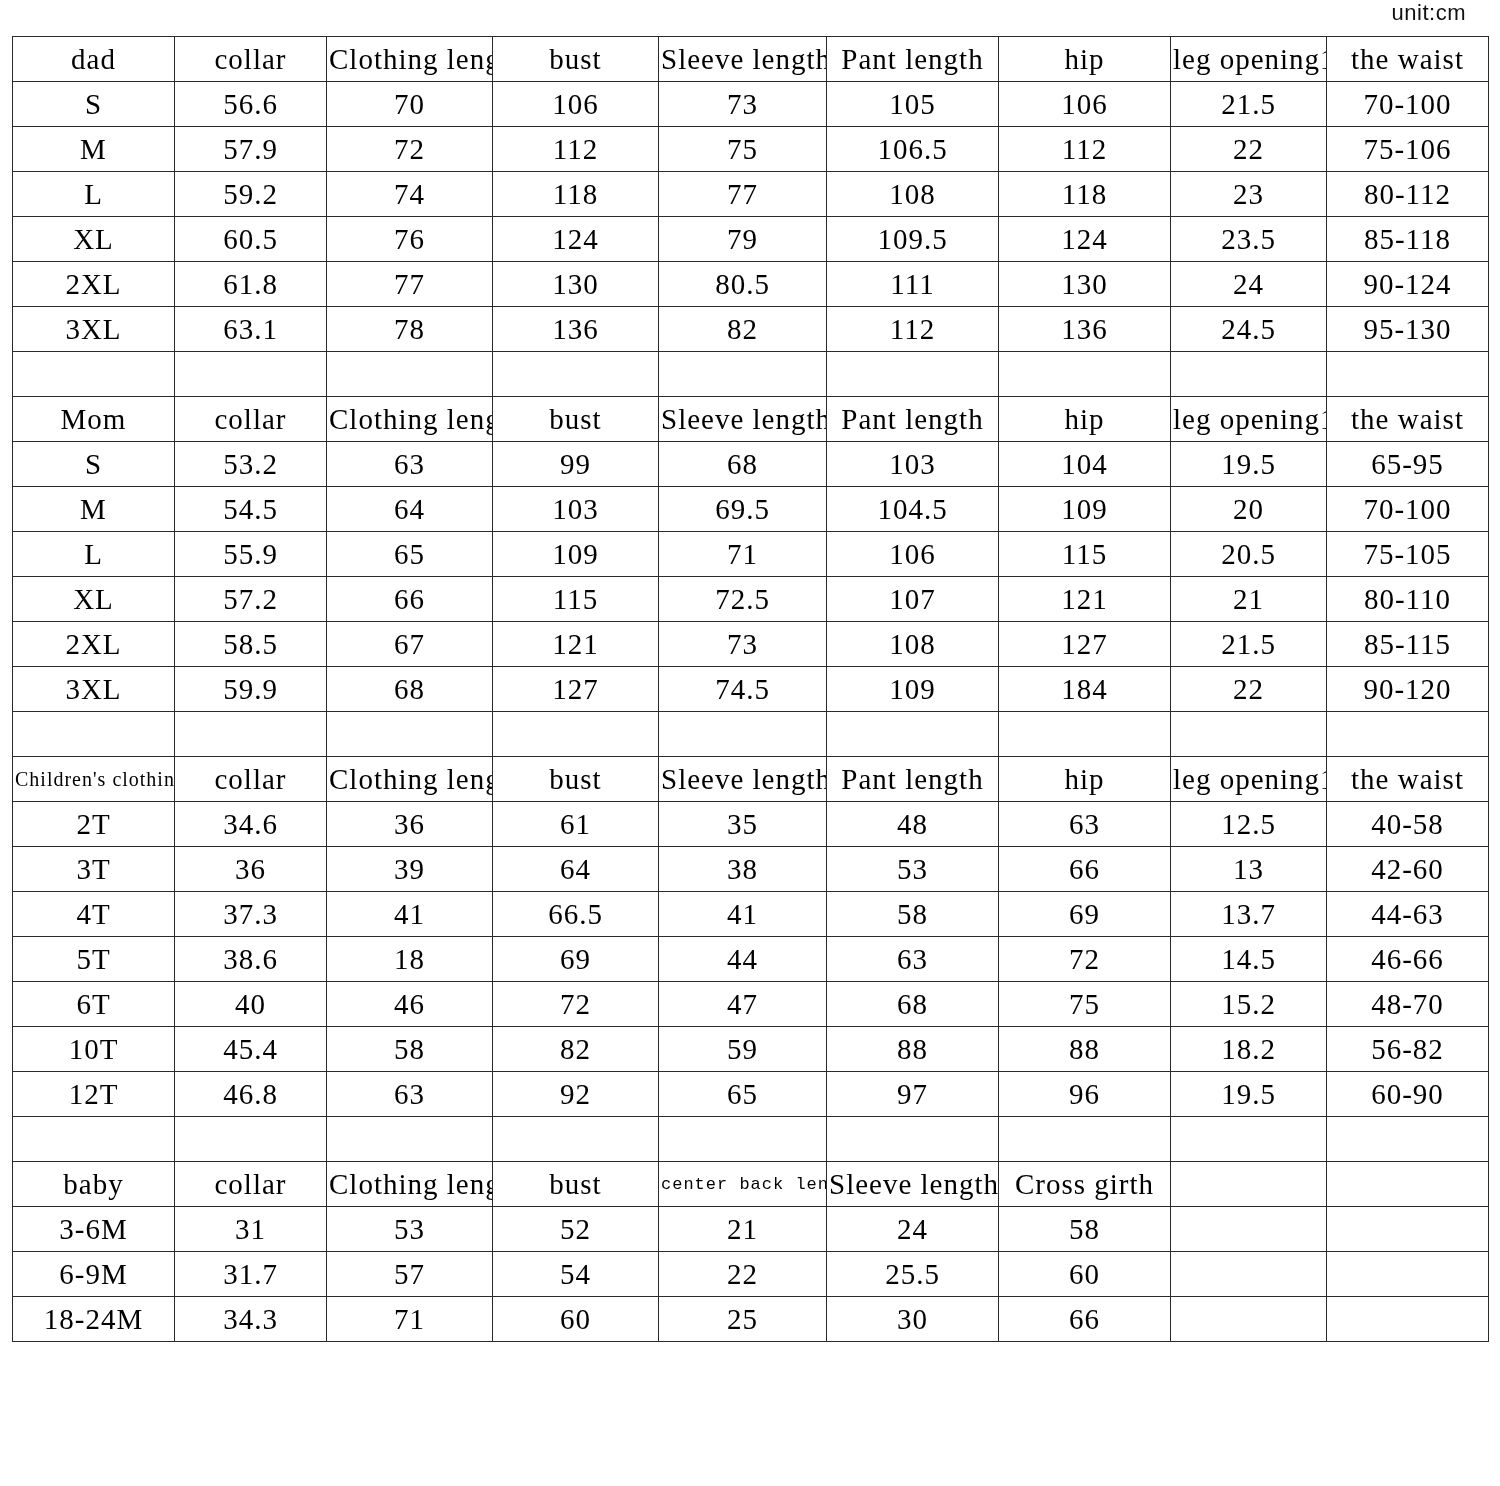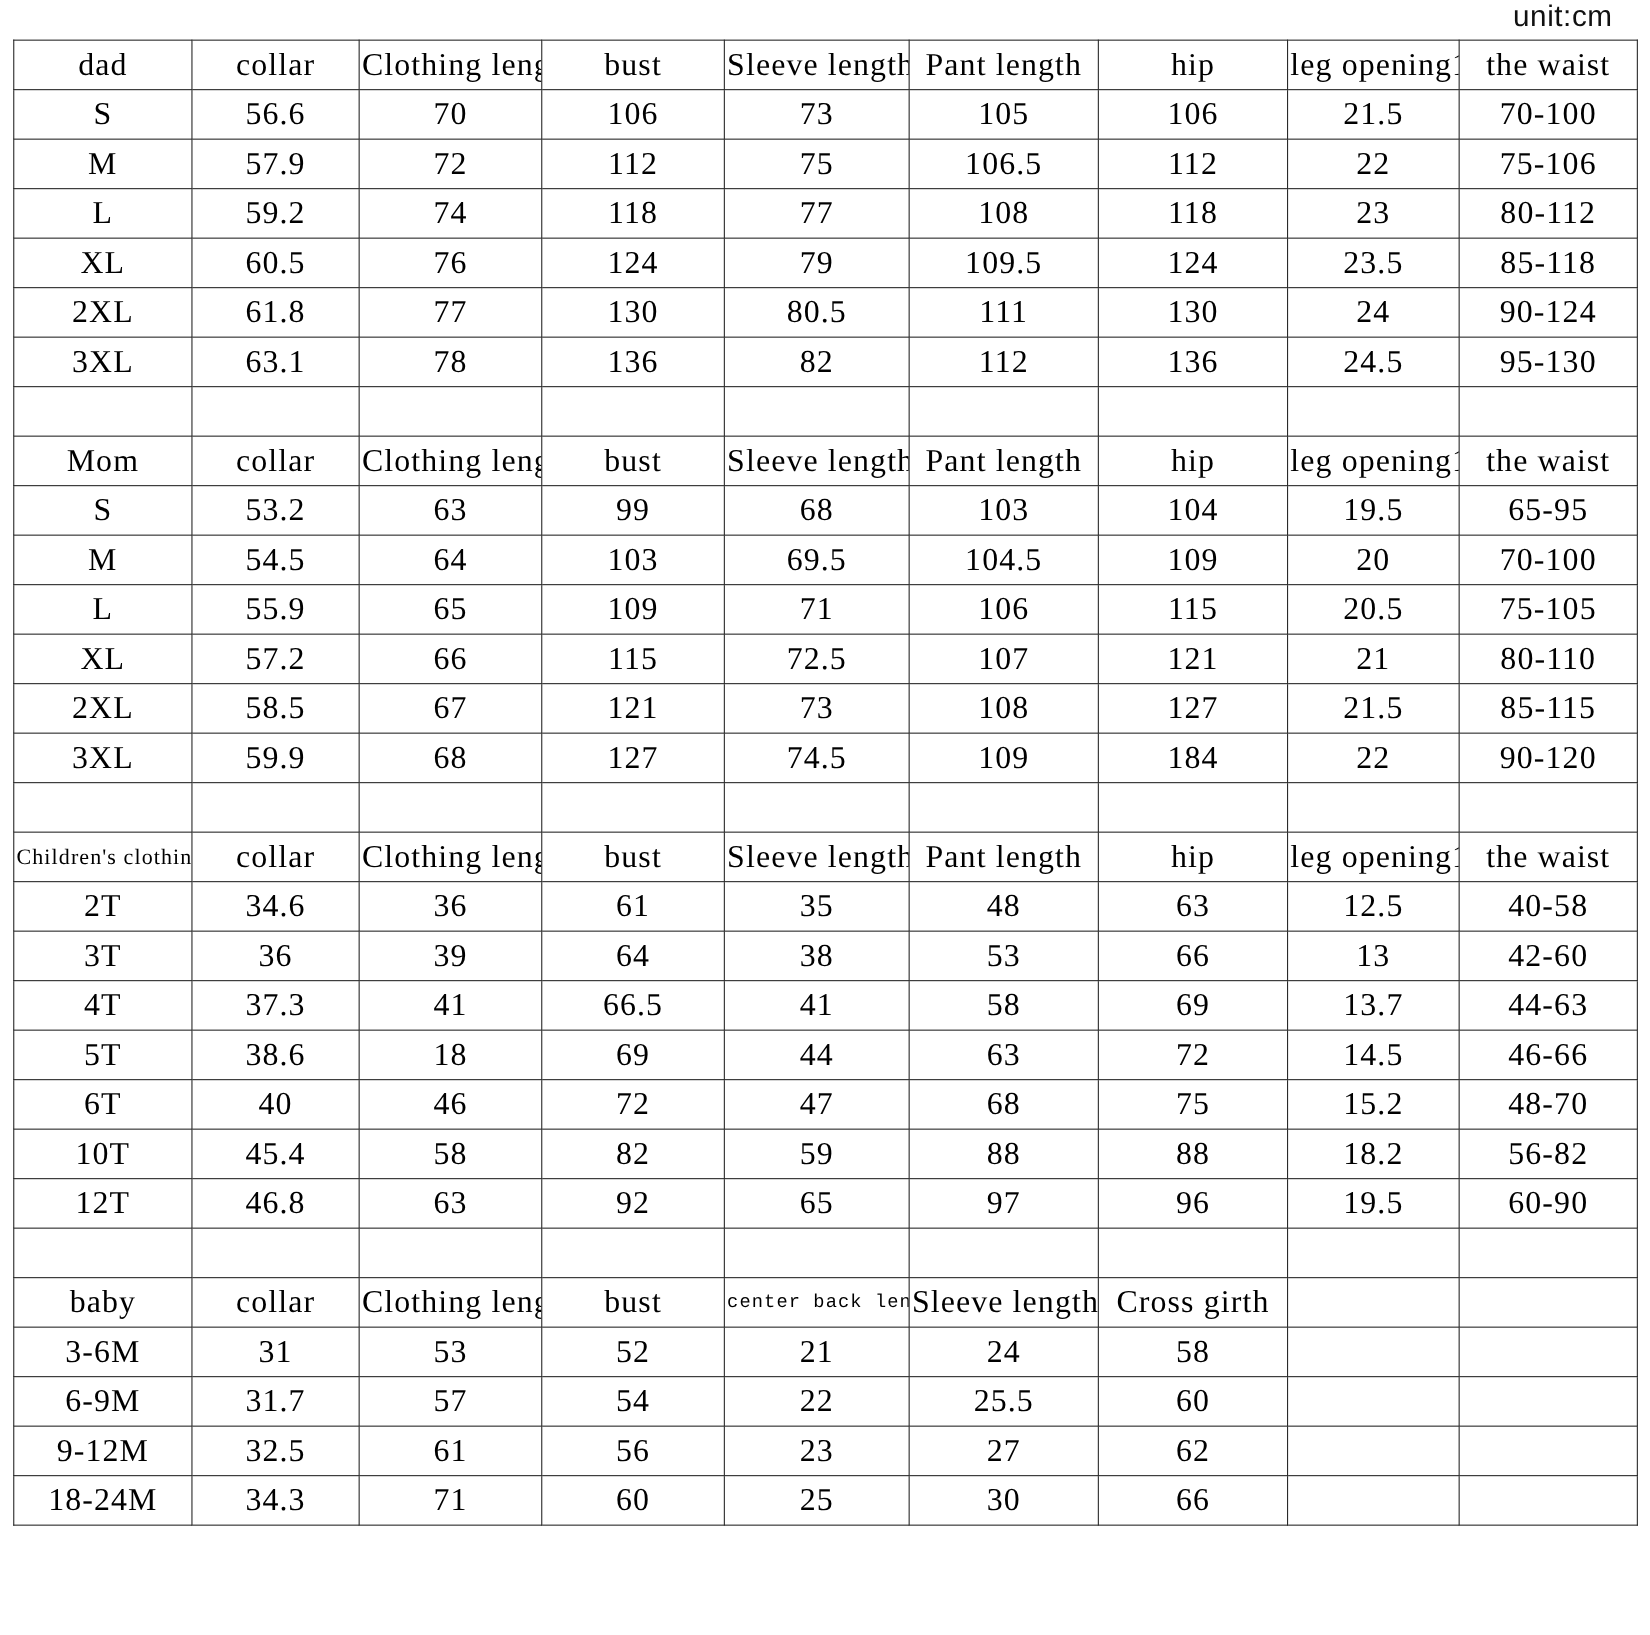--- a/index.html
+++ b/index.html
@@ -18,21 +18,21 @@
     position: relative;
     width: 1500px;
     height: 1486px;
     box-sizing: border-box;
   }
   .unit-label {
     position: absolute;
     right: 34px;
     top: 0px;
     font-family: "Liberation Sans", sans-serif;
-    font-size: 27px;
+    font-size: 22px;
     letter-spacing: 0.5px;
     color: #111;
   }
   .grid-wrap {
     position: absolute;
     left: 12px;
     top: 36px;
     width: 1476px;
   }
   table.sizechart {
@@ -420,31 +420,20 @@
           <td>31.7</td>
           <td>57</td>
           <td>54</td>
           <td>22</td>
           <td>25.5</td>
           <td>60</td>
           <td class="blank"></td>
           <td class="blank"></td>
         </tr>
         <tr>
-          <td class="rowlabel">9-12M</td>
-          <td>32.5</td>
-          <td>61</td>
-          <td>56</td>
-          <td>23</td>
-          <td>27</td>
-          <td>62</td>
-          <td class="blank"></td>
-          <td class="blank"></td>
-        </tr>
-        <tr>
           <td class="rowlabel">18-24M</td>
           <td>34.3</td>
           <td>71</td>
           <td>60</td>
           <td>25</td>
           <td>30</td>
           <td>66</td>
           <td class="blank"></td>
           <td class="blank"></td>
         </tr>

